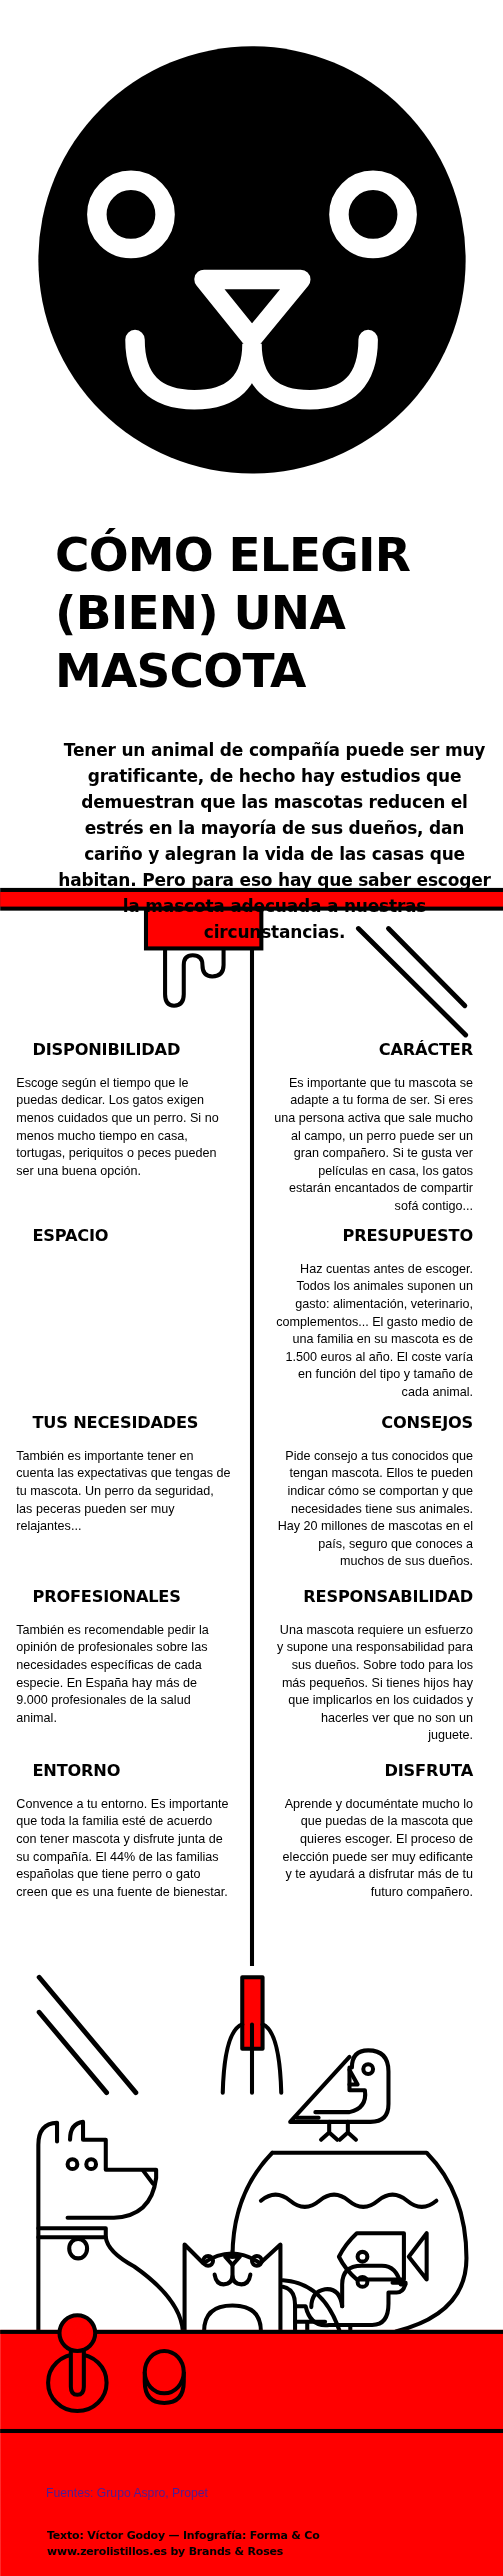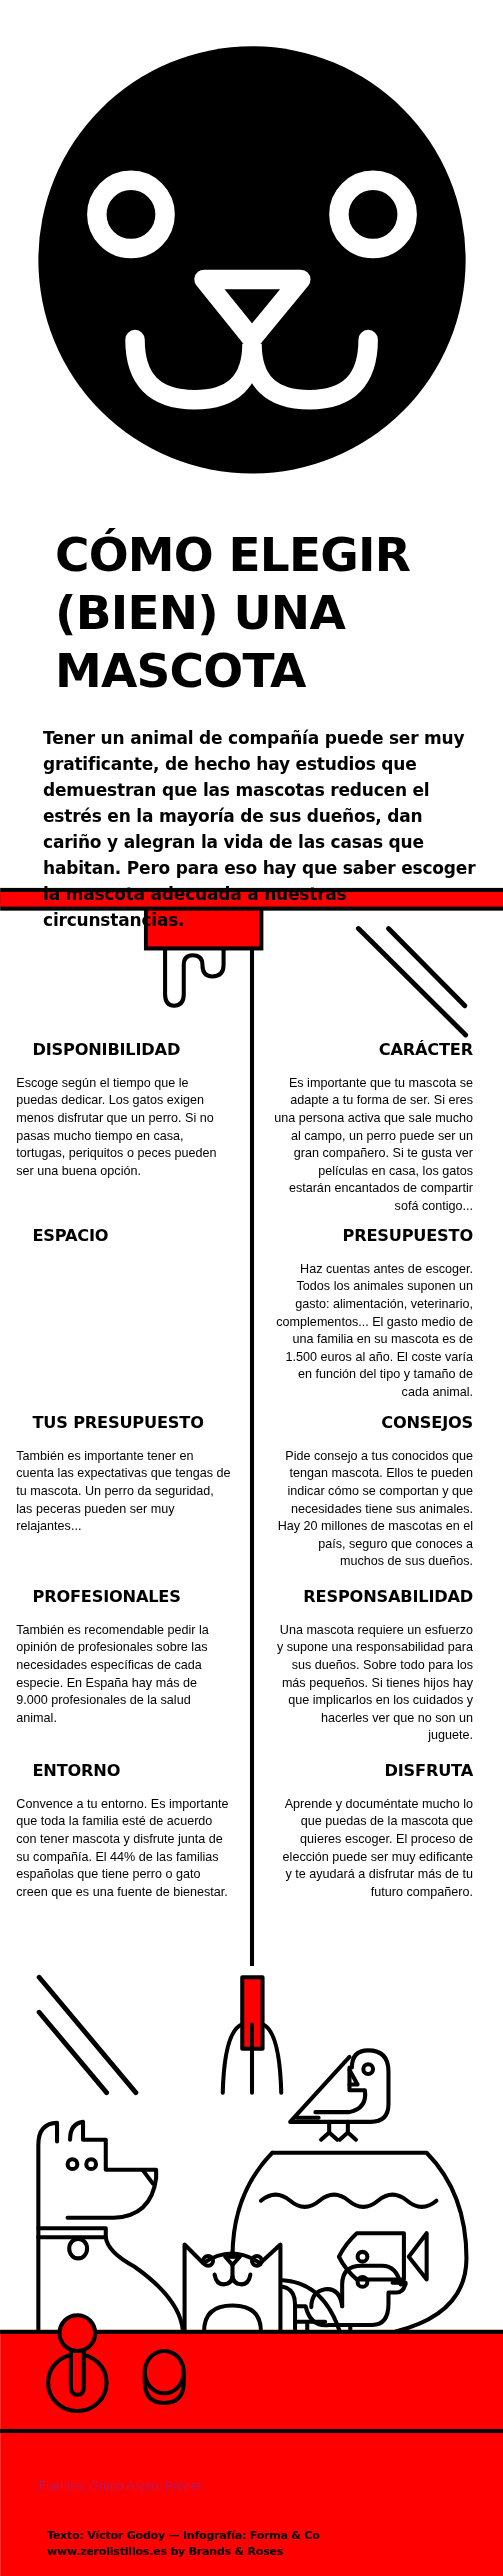--- a/index.html
+++ b/index.html
@@ -1,27 +1,27 @@
 <!DOCTYPE html>
 <html style="font-size:13px"><head>
 <meta charset="utf-8">
 <style>
   html, body { margin: 0; padding: 0; background: #ffffff; }
   body { width: 504px; height: 2576px; position: relative; overflow: hidden; font-family: "DejaVu Sans", "Liberation Sans", sans-serif; color: #000; }
   .art { position: absolute; left: 0; top: 0; width: 504px; height: 2576px; }
   .title { position: absolute; left: 39px; top: 510px; width: 455px; margin: 16px; font-family: "DejaVu Sans", sans-serif; font-weight: bold; font-size: 47px; line-height: 58px; letter-spacing: -0.8px; }
   .title span { display: block; }
-  .intro { position: absolute; left: 39px; top: 721px; width: 439px; margin: 4px; font-family: "DejaVu Sans", sans-serif; font-weight: bold; font-size: 17px; line-height: 26px; letter-spacing: -0.2px; }
+  .intro { position: absolute; left: 39px; top: 721px; width: 439px; margin: 16px; font-family: "DejaVu Sans", sans-serif; font-weight: bold; font-size: 17px; line-height: 26px; letter-spacing: -0.2px; text-align: center; }
   .col { position: absolute; width: 199px; }
   .col.left { left: 32.5px; text-align: left; }
   .col.right { left: 274px; text-align: right; }
   .col h2 { margin: 0; font-family: "DejaVu Sans", sans-serif; font-weight: bold; font-size: 16.2px; line-height: 19.5px; letter-spacing: -0.2px; }
   .col p { margin: 15.4px 0 0 0; font-family: "Liberation Sans", sans-serif; font-size: 12.6px; line-height: 17.6px; }
   .col.left p { margin-left: -16.2px; }
-  .footer-src { position: absolute; left: 39px; top: 2479px; margin: 0; font-family: "Liberation Sans", sans-serif; font-size: 12.2px; color: #be185d; }
+  .footer-src { position: absolute; left: 39px; top: 2479px; margin: 7px; font-family: "Liberation Sans", sans-serif; font-size: 12.2px; color: #4c1d95; }
   .footer-credits { position: absolute; left: 39px; top: 2520px; margin: 8px; font-family: "DejaVu Sans", sans-serif; font-weight: bold; font-size: 11px; line-height: 16.2px; letter-spacing: -0.2px; }
   .footer-credits span { display: block; }
 </style>
 </head>
 <body>
 
 <svg class="art" viewBox="0 0 620 3171" xmlns="http://www.w3.org/2000/svg">
 
   <g>
     <circle cx="310" cy="320" r="263" fill="#000"></circle>
@@ -133,27 +133,27 @@
 <h1 class="title">
   <span>CÓMO ELEGIR</span>
   <span>(BIEN) UNA</span>
   <span>MASCOTA</span>
 </h1>
 
 <p class="intro">Tener un animal de compañía puede ser muy gratificante, de hecho hay estudios que demuestran que las mascotas reducen el estrés en la mayoría de sus dueños, dan cariño y alegran la vida de las casas que habitan. Pero para eso hay que saber escoger la mascota adecuada a nuestras circunstancias.</p>
 
 <div class="col left" style="top:1040px">
   <h2>DISPONIBILIDAD</h2>
-  <p>Escoge según el tiempo que le puedas dedicar. Los gatos exigen menos disfrutar que un perro. Si no pasas mucho tiempo en casa, tortugas, periquitos o peces pueden ser una buena opción.</p>
+  <p>Escoge según el tiempo que le puedas dedicar. Los gatos exigen menos cuidados que un perro. Si no menos mucho tiempo en casa, tortugas, periquitos o peces pueden ser una buena opción.</p>
 </div>
 <div class="col left" style="top:1226px">
   <h2>ESPACIO</h2>
 </div>
 <div class="col left" style="top:1413px">
-  <h2>TUS PRESUPUESTO</h2>
+  <h2>TUS NECESIDADES</h2>
   <p>También es importante tener en cuenta las expectativas que tengas de tu mascota. Un perro da seguridad, las peceras pueden ser muy relajantes...</p>
 </div>
 <div class="col left" style="top:1587px">
   <h2>PROFESIONALES</h2>
   <p>También es recomendable pedir la opinión de profesionales sobre las necesidades específicas de cada especie. En España hay más de 9.000 profesionales de la salud animal.</p>
 </div>
 <div class="col left" style="top:1761px">
   <h2>ENTORNO</h2>
   <p>Convence a tu entorno. Es importante que toda la familia esté de acuerdo con tener mascota y disfrute junta de su compañía. El 44% de las familias españolas que tiene perro o gato creen que es una fuente de bienestar.</p>
 </div>

